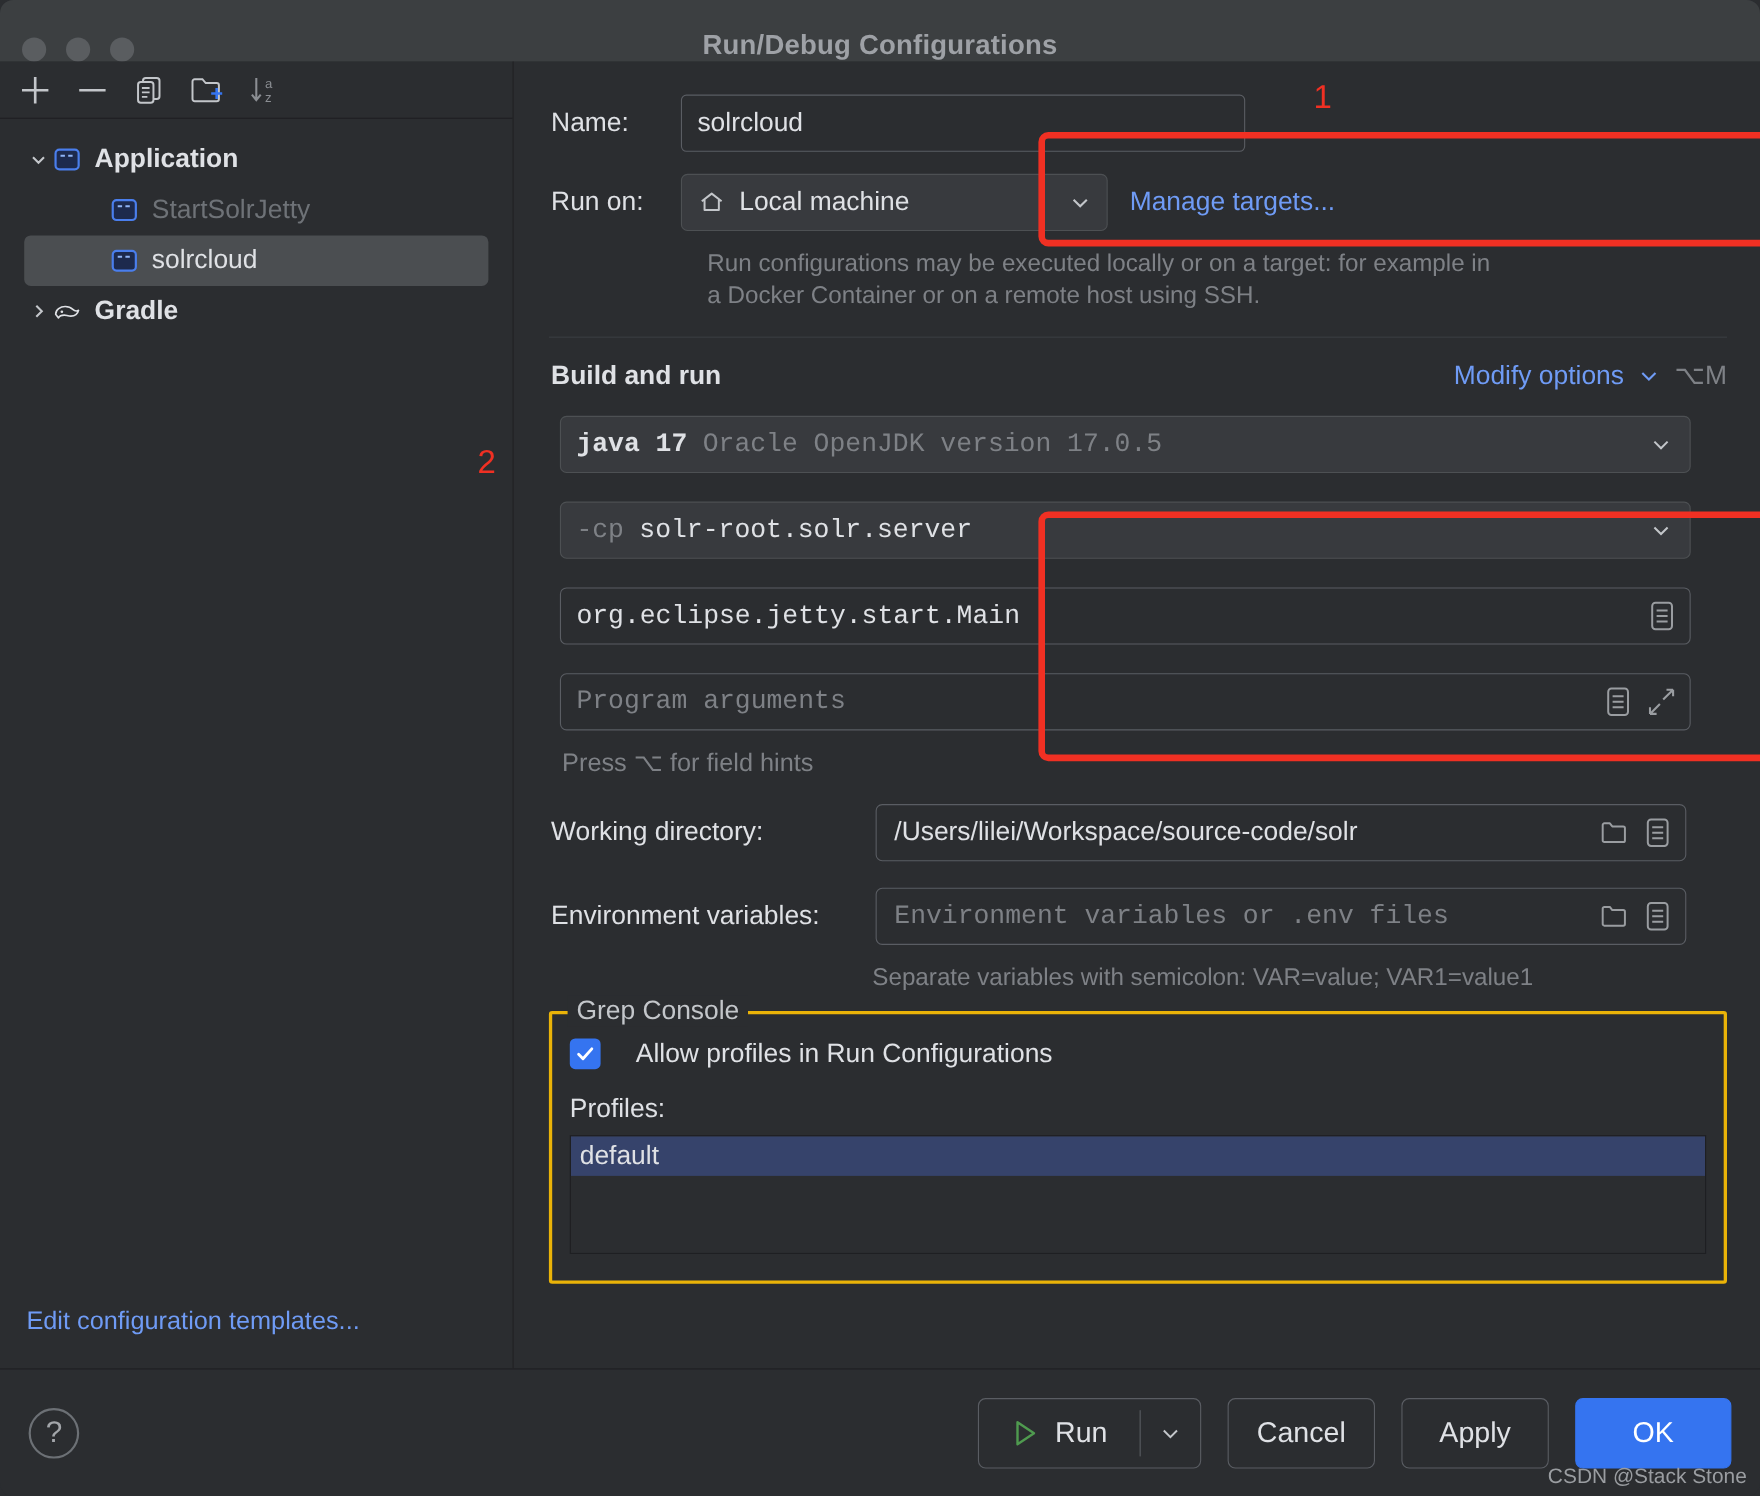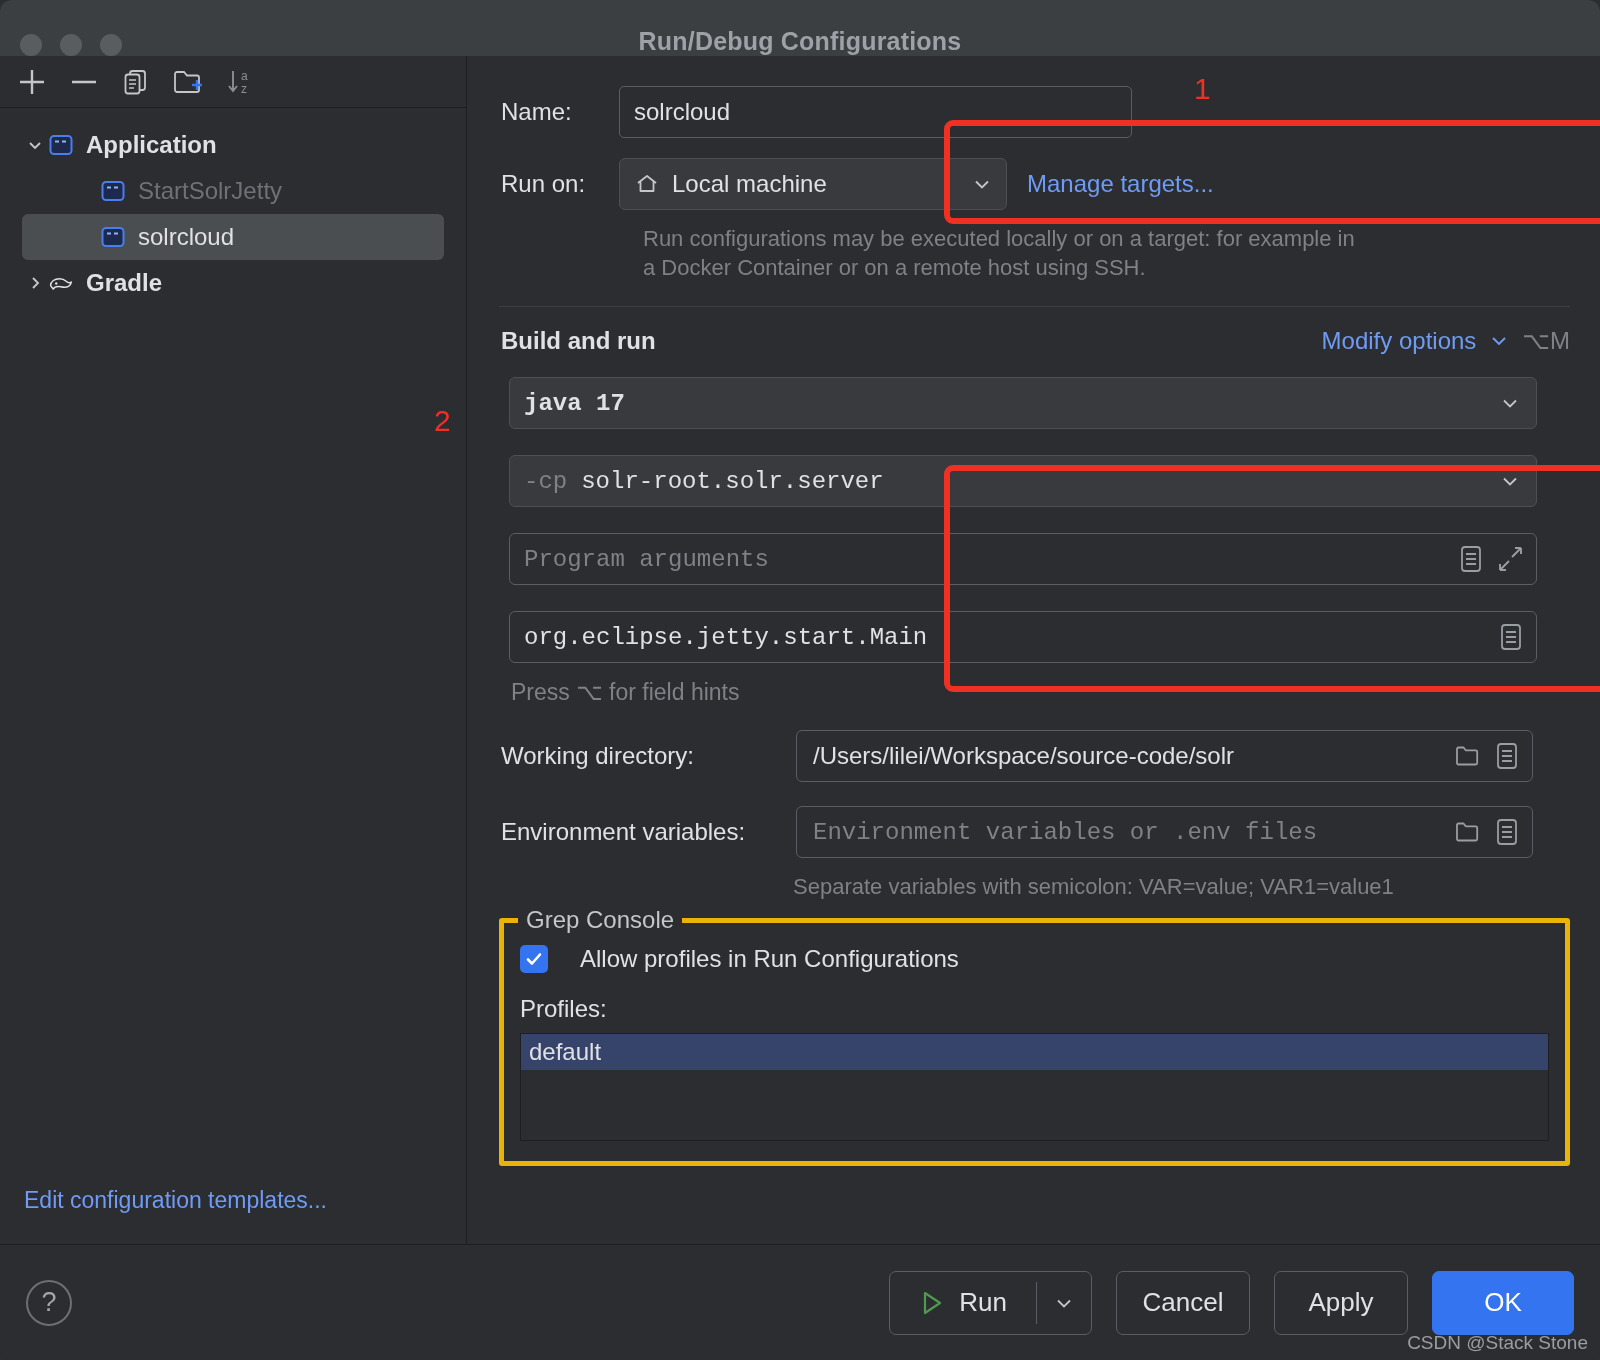--- a/index.html
+++ b/index.html
@@ -224,21 +224,21 @@
   }
   .field-icons { display: flex; align-items: center; gap: 10px; }
   .sep-hint {
     color: #7e8186; font-size: 22px;
     margin-top: 16px; text-align: left; padding-left: 296px;
   }
 
   
   .grep {
     margin-top: 18px; margin-left: 2px;
-    border: 5px solid #eab308;
+    border: 3px solid #eab308;
     border-radius: 3px;
     position: relative;
     padding: 22px 16px 0 16px;
     height: 248px;
   }
   .grep-legend {
     position: absolute;
     top: -17px; left: 14px;
     background: #2b2d30;
     padding: 0 8px;
@@ -498,65 +498,66 @@
           </span>
           <span class="shortcut">⌥M</span>
         </div>
       </div>
 
       <div class="stack" style="margin-top:22px;">
 
         <div class="mono-combo">
           <span class="jdk-line">
             <span class="jdk-ver">java 17</span>
+            <span class="muted">Oracle OpenJDK version 17.0.5</span>
           </span>
           <span>
             <svg width="24" height="24" viewBox="0 0 24 24">
                 <path d="M6 9.5 L12 15.5 L18 9.5" stroke="#c3c6ca" stroke-width="1.8" fill="none"></path>
               </svg>
           </span>
         </div>
 
         <div class="mono-combo">
           <span class="jdk-line">
             <span class="muted">-cp</span>
             <span>solr-root.solr.server</span>
           </span>
           <span>
             <svg width="24" height="24" viewBox="0 0 24 24">
                 <path d="M6 9.5 L12 15.5 L18 9.5" stroke="#c3c6ca" stroke-width="1.8" fill="none"></path>
               </svg>
+          </span>
+        </div>
+
+        <div class="mono-field">
+          <span>org.eclipse.jetty.start.Main</span>
+          <span>
+            <svg width="30" height="32" viewBox="0 0 30 32">
+              <rect x="6" y="4" width="18" height="24" rx="3" fill="none" stroke="#9a9da1" stroke-width="1.8"></rect>
+              <path d="M10 11 H20 M10 16 H20 M10 21 H20" stroke="#9a9da1" stroke-width="1.8"></path>
+            </svg>
           </span>
         </div>
 
         <div class="mono-field">
           <span class="muted">Program arguments</span>
           <span class="field-icons">
             <span>
               <svg width="30" height="32" viewBox="0 0 30 32">
                 <rect x="6" y="4" width="18" height="24" rx="3" fill="none" stroke="#9a9da1" stroke-width="1.8"></rect>
                 <path d="M10 11 H20 M10 16 H20 M10 21 H20" stroke="#9a9da1" stroke-width="1.8"></path>
               </svg>
             </span>
             <span>
               <svg width="30" height="32" viewBox="0 0 30 32">
                 <path d="M16 14 L25 5 M25 5 H19 M25 5 V11" stroke="#9a9da1" stroke-width="1.9" fill="none"></path>
                 <path d="M13 18 L4 27 M4 27 H10 M4 27 V21" stroke="#9a9da1" stroke-width="1.9" fill="none"></path>
               </svg>
             </span>
-          </span>
-        </div>
-
-        <div class="mono-field">
-          <span>org.eclipse.jetty.start.Main</span>
-          <span>
-            <svg width="30" height="32" viewBox="0 0 30 32">
-              <rect x="6" y="4" width="18" height="24" rx="3" fill="none" stroke="#9a9da1" stroke-width="1.8"></rect>
-              <path d="M10 11 H20 M10 16 H20 M10 21 H20" stroke="#9a9da1" stroke-width="1.8"></path>
-            </svg>
           </span>
         </div>
 
       </div>
 
       <div class="press-hint">Press ⌥ for field hints</div>
 
       <div class="row wd-row">
         <div class="wd-lbl">Working directory:</div>
         <div class="path-field">

